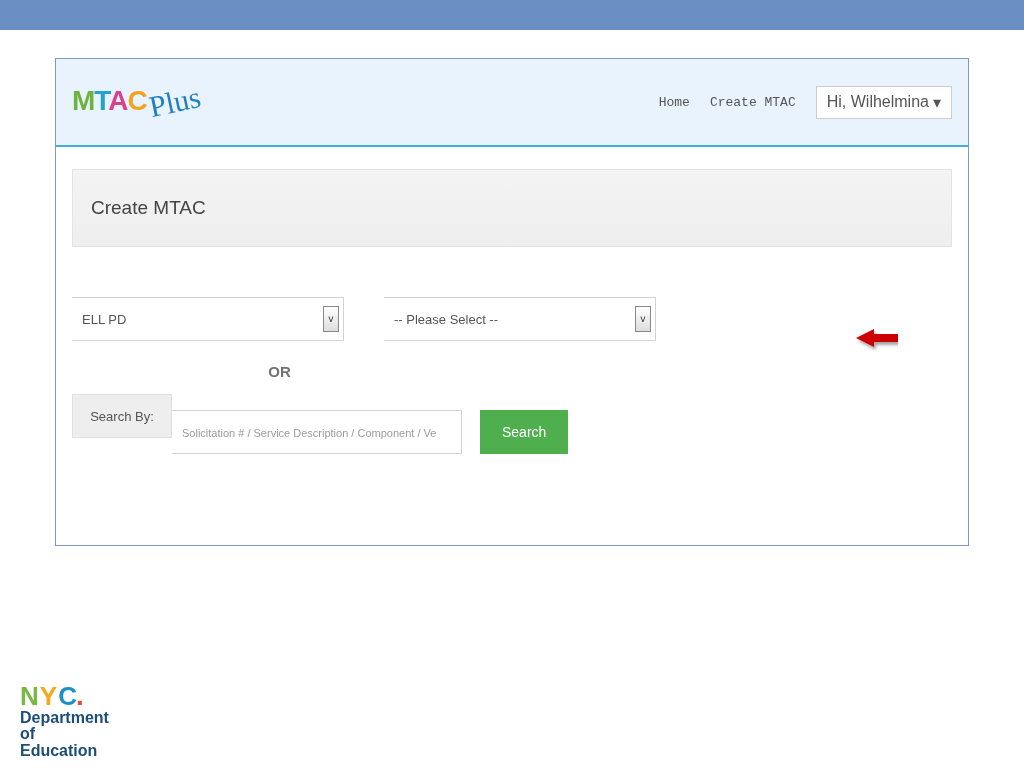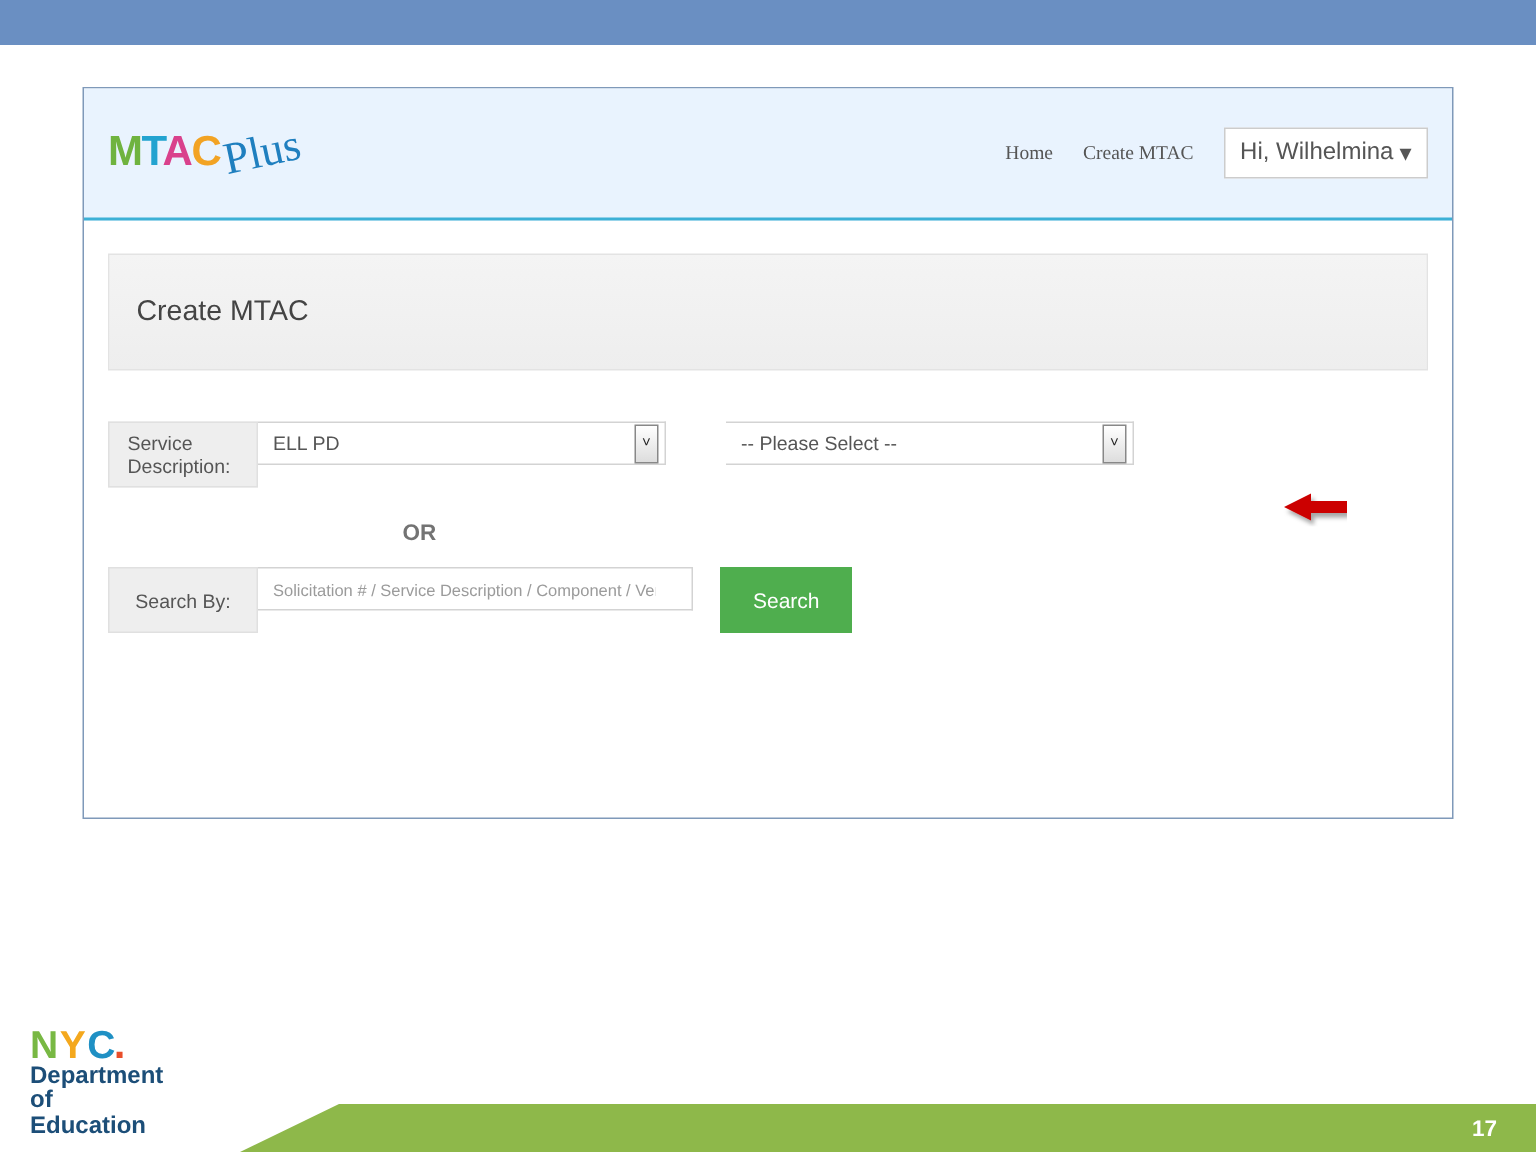--- a/index.html
+++ b/index.html
@@ -30,21 +30,21 @@
     padding: 0 16px;
   }
   .logo-wrap { display: flex; align-items: flex-start; gap: 4px; font-family: "Arial Black", Arial, sans-serif; }
   .logo-mtac { font-size: 28px; font-weight: 900; letter-spacing: -1px; }
   .logo-mtac .m { color: #6fb33f; }
   .logo-mtac .t { color: #23a3d0; }
   .logo-mtac .a { color: #d9418c; }
   .logo-mtac .c { color: #f2a324; }
   .logo-plus { font-family: "Brush Script MT", cursive; font-size: 30px; color: #1f7fbf; transform: rotate(-12deg); display:inline-block; margin-left:-2px; font-weight: normal;}
   .header-right { display: flex; align-items: center; gap: 20px; }
-  .nav-link { color: #555; font-size: 13px; cursor: pointer; font-family: Liberation Serif, serif; }
+  .nav-link { color: #555; font-size: 13px; cursor: pointer; font-family: Liberation Mono, monospace; }
   .user-box {
     border: 1px solid #ccc; background: #fff;
     padding: 6px 10px; font-size: 16px; color: #555;
     display: flex; align-items: center; gap: 4px;
     font-family: "Arial Narrow", Arial, sans-serif;
   }
 
   
   .app-body { padding: 22px 16px 10px 16px; }
 
@@ -62,22 +62,22 @@
   .field-group { display: flex; }
   .field-label {
     background: #eeeeee; border: 1px solid #e0e0e0;
     height: 44px; display: flex; align-items: center; justify-content: center;
     font-size: 13px; color: #555; padding: 0 12px;
     font-family: "Arial Narrow", Arial, sans-serif;
   }
   .field-input-wrap {
     position: relative;
     border: 1px solid #d3d3d3; border-left: none;
-    height: 29px; background: #fff;
-    display: flex; align-items: center;
+    height: 44px; background: #fff;
+    display: flex; align-items: center; margin-top: 16px;
   }
   .field-input {
     border: none; outline: none; height: 100%;
     padding: 0 24px 0 10px; font-size: 13px; color: #555; width: 100%;
     background: transparent;
     font-family: "Arial Narrow", Arial, sans-serif;
   }
   .dropdown-btn {
     position: absolute; right: 4px; top: 50%; transform: translateY(-50%);
     width: 16px; height: 26px;
@@ -177,21 +177,20 @@
     </div>
 
     <div class="app-body">
 
       <div class="title-bar">
         <span>Create MTAC</span>
       </div>
 
       <div class="form-row">
         <div class="field-group">
-          <div class="field-label sd-label">Service Description:</div>
           <div class="field-input-wrap sd-input">
             <input class="field-input" readonly="" value="ELL PD" style="">
             <div class="dropdown-btn">˅</div>
           </div>
         </div>
 
         <div class="field-group">
           <div class="field-input-wrap comp-input">
             <input class="field-input" readonly="" value="-- Please Select --" style="">
             <div class="dropdown-btn">˅</div>
@@ -234,21 +233,14 @@
         <span class="nyc-y">Y</span>
         <span class="nyc-c">C</span>
         <span class="nyc-dot">.</span>
     </div>
     <div class="doe-text">
       <span>Department of</span><br>
       <span>Education</span>
     </div>
   </div>
 
-  <div class="footer-bar">
-    <div class="footer-pre"></div>
-    <div class="footer-angle"></div>
-    <div class="footer-fill">
-      <span>17</span>
-    </div>
-  </div>
 
 </div>
 
 </body></html>

